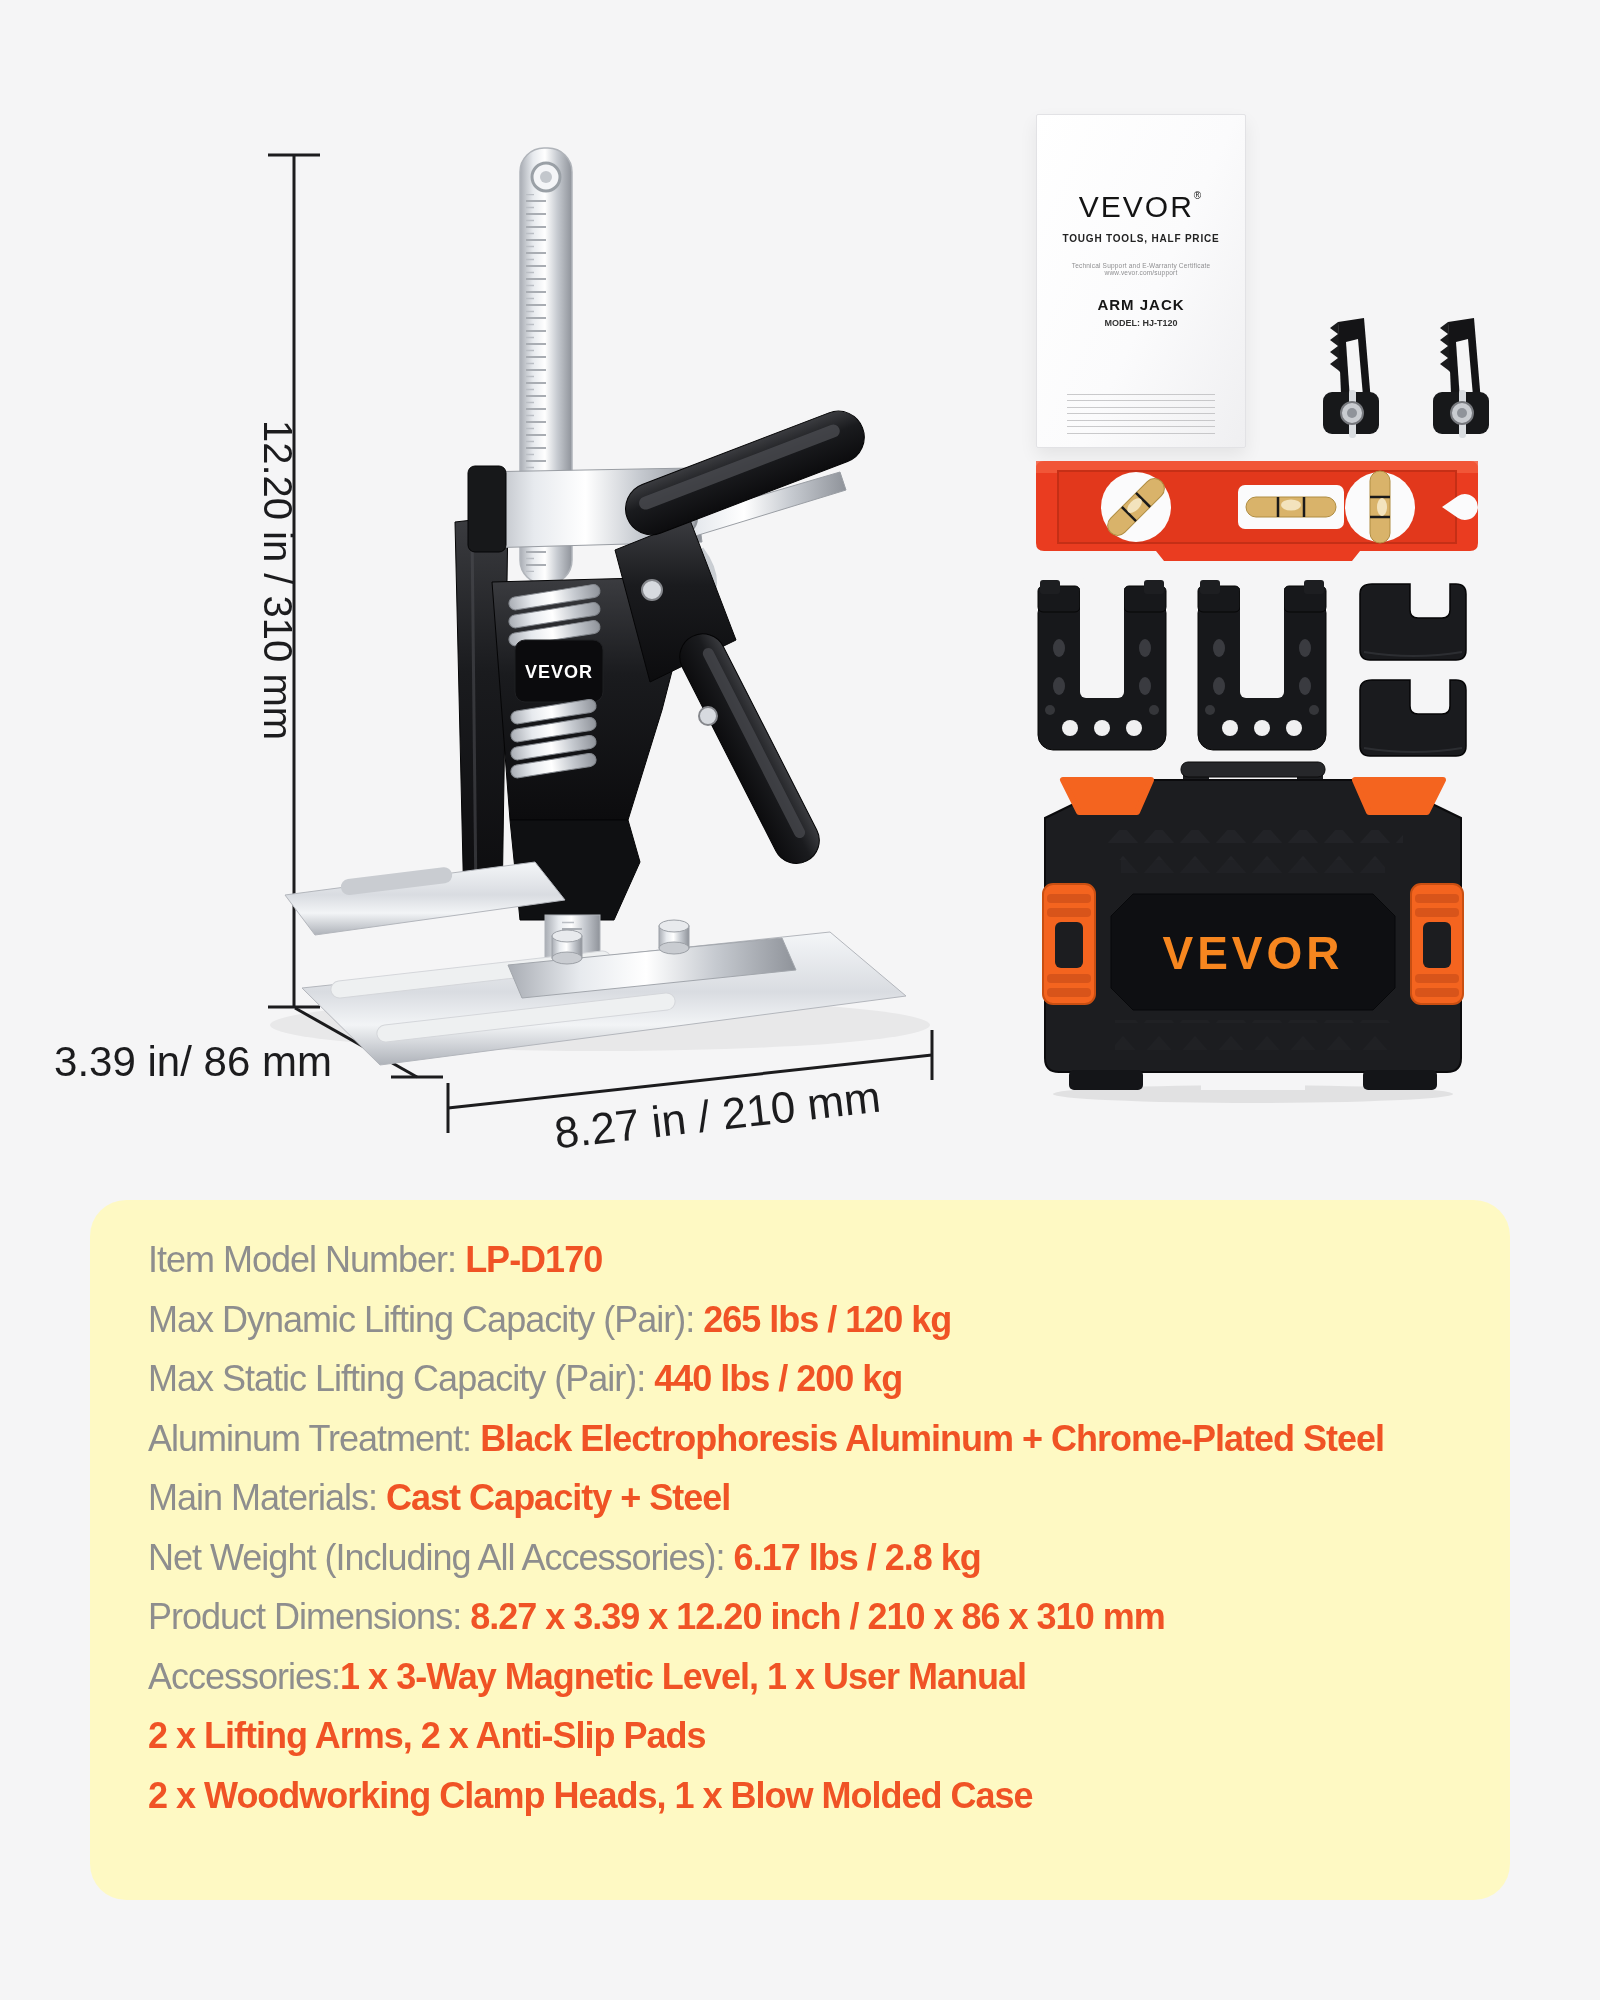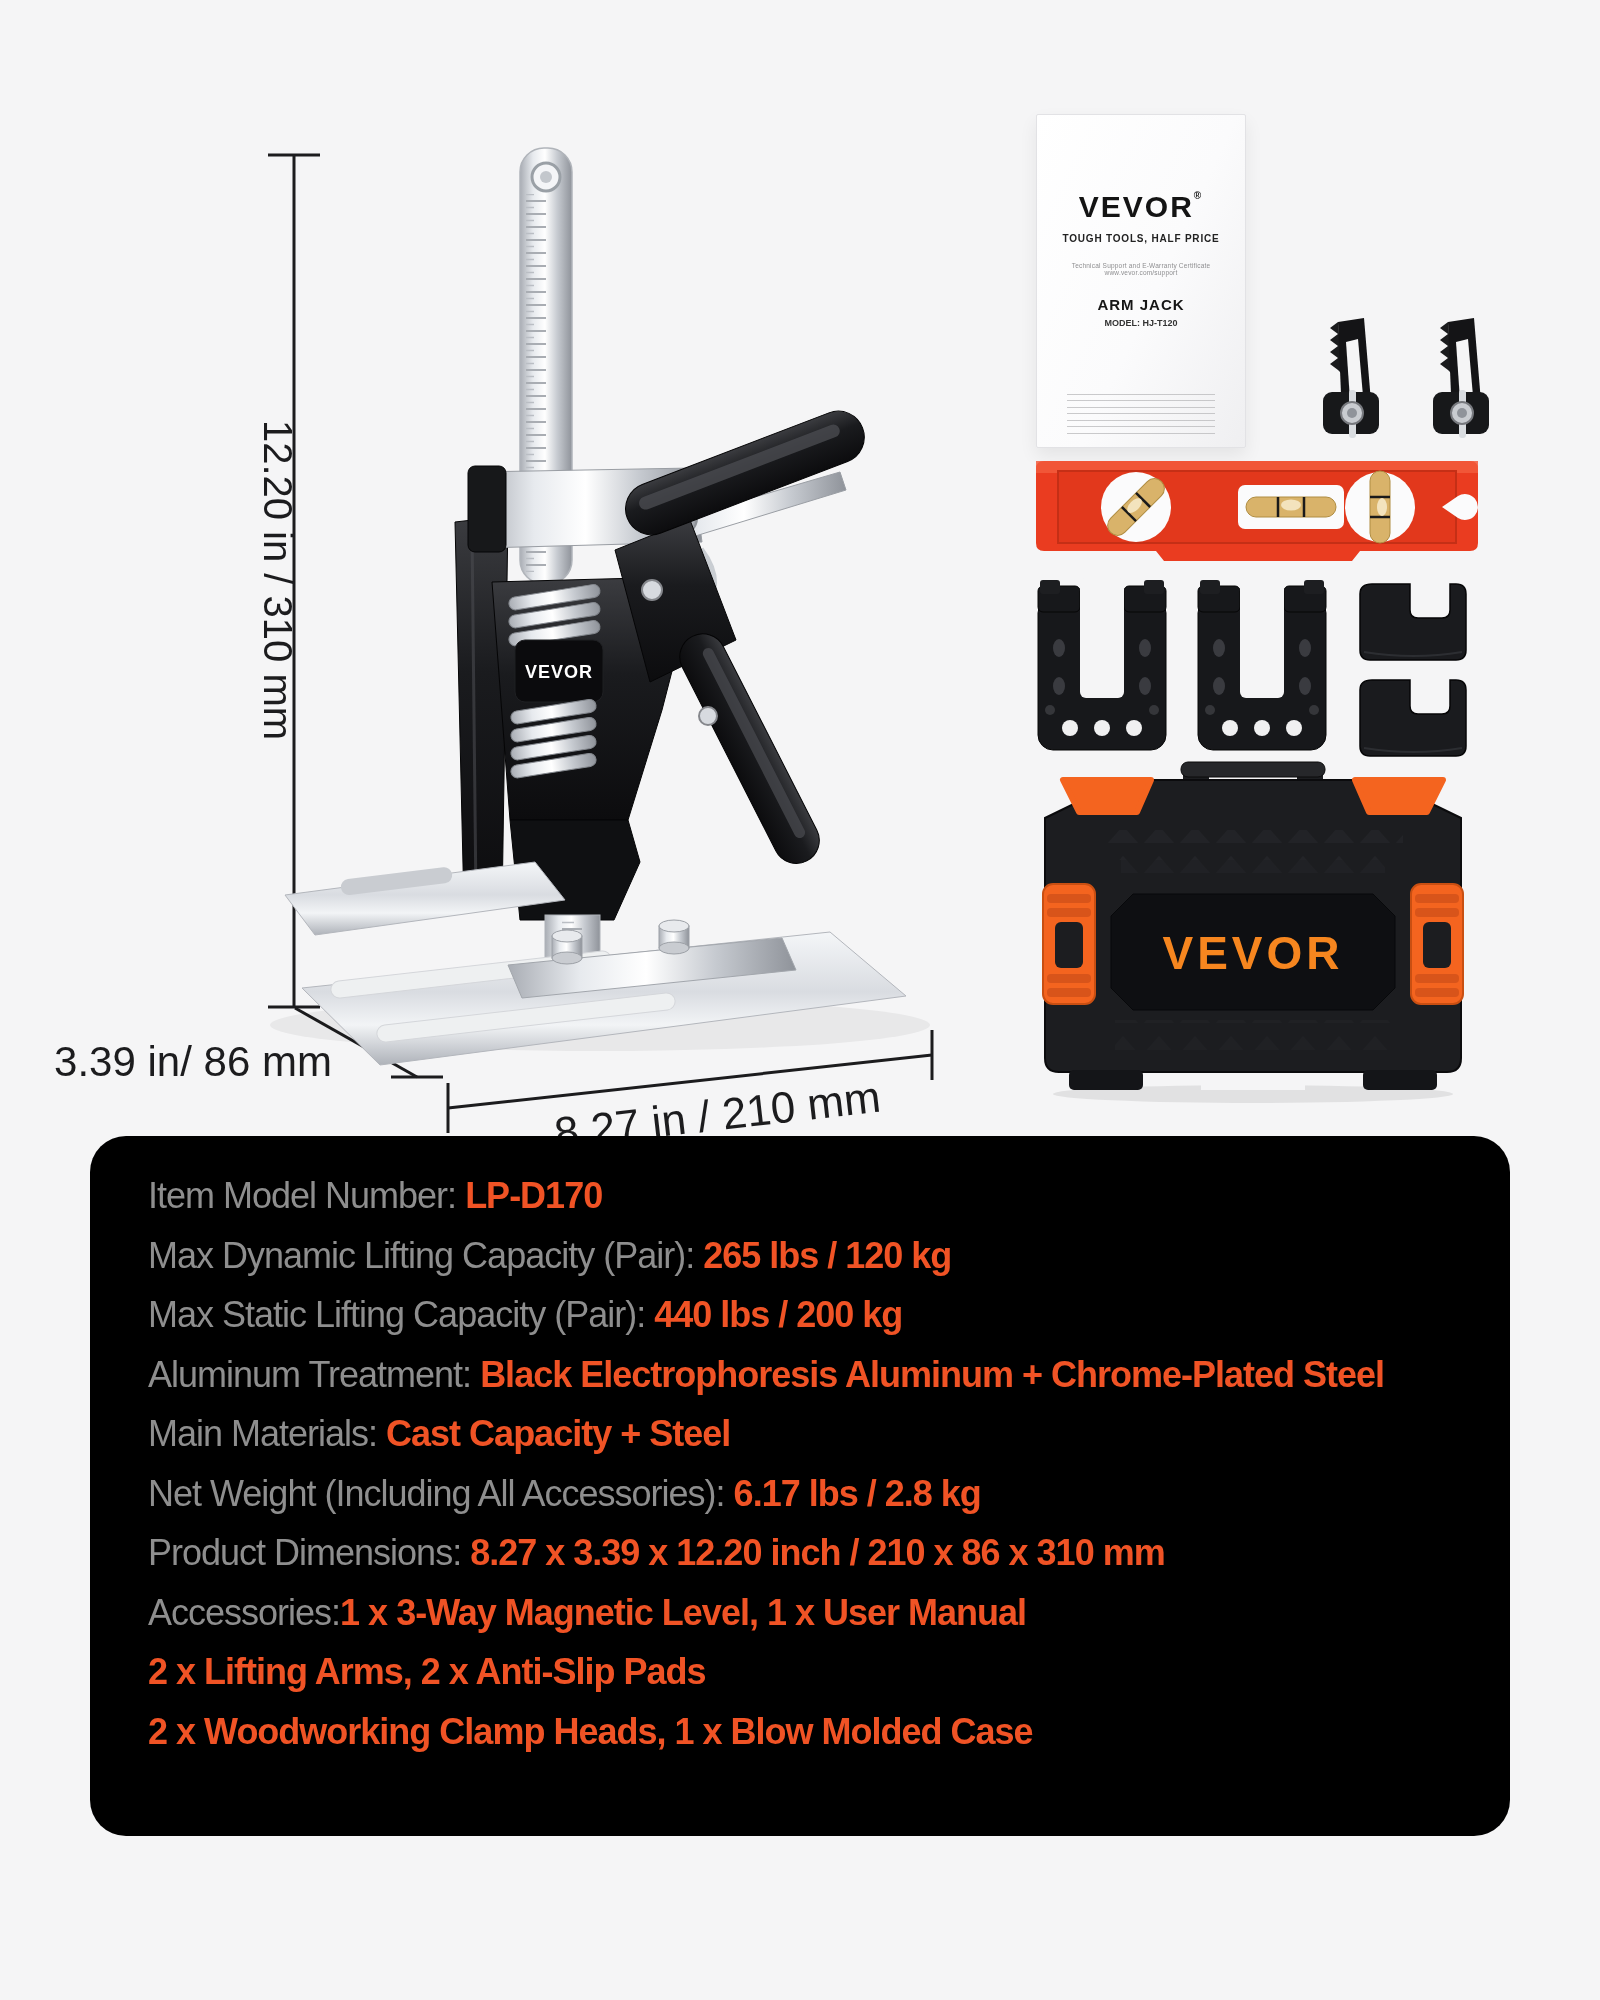--- a/index.html
+++ b/index.html
@@ -3,31 +3,31 @@
 <meta charset="utf-8">
 <style>
   html,body{margin:0;padding:0;background:#e9e9eb;}
   #page{position:relative;width:1600px;height:2000px;background:#f5f5f6;overflow:hidden;
         font-family:"Liberation Sans",sans-serif;}
   .abs{position:absolute;}
 
   
   #manual{left:1036px;top:114px;width:208px;height:332px;background:linear-gradient(115deg,#ffffff 0%,#fbfbfc 55%,#efeff1 100%);
           border:1px solid #e2e2e5;border-radius:2px;box-shadow:0 8px 18px rgba(0,0,0,.07);text-align:center;}
-  #manual .brand{margin-top:76px;font-size:30px;font-weight:bold;letter-spacing:2px;color:#141414;line-height:1;}
+  #manual .brand{margin-top:76px;font-size:30px;font-weight:normal;letter-spacing:2px;color:#141414;line-height:1;}
   #manual .brand sup{font-size:10px;vertical-align:18px;}
   #manual .tagline{margin-top:11px;font-size:10px;font-weight:bold;letter-spacing:.8px;color:#222;}
   #manual .support{margin-top:18px;font-size:6.5px;color:#8e8e90;letter-spacing:.2px;}
   #manual .pname{margin-top:20px;font-size:15px;font-weight:bold;letter-spacing:1px;color:#161616;}
   #manual .pmodel{margin-top:5px;font-size:9px;font-weight:bold;color:#333;}
   #manual .para{margin:66px auto 0;width:148px;height:40px;opacity:.75;
       background:repeating-linear-gradient(to bottom,#b9b9bb 0 1px,transparent 1px 6.5px);}
 
   
-  #spec-card{left:90px;top:1136px;width:1420px;height:700px;background:#000000;border-radius:36px;
+  #spec-card{left:90px;top:1200px;width:1420px;height:700px;background:#fef9c3;border-radius:36px;
              padding:30px 0 0 58px;box-sizing:border-box;}
   .spec-row{height:59.5px;line-height:59.5px;font-size:36px;letter-spacing:-1px;white-space:nowrap;}
   .spec-row .lab{color:#8e8e8e;white-space:pre;}
   .spec-row .val{color:#f05325;font-weight:bold;}
 
   svg text{font-family:"Liberation Sans",sans-serif;}
 </style>
 </head>
 <body>
 

